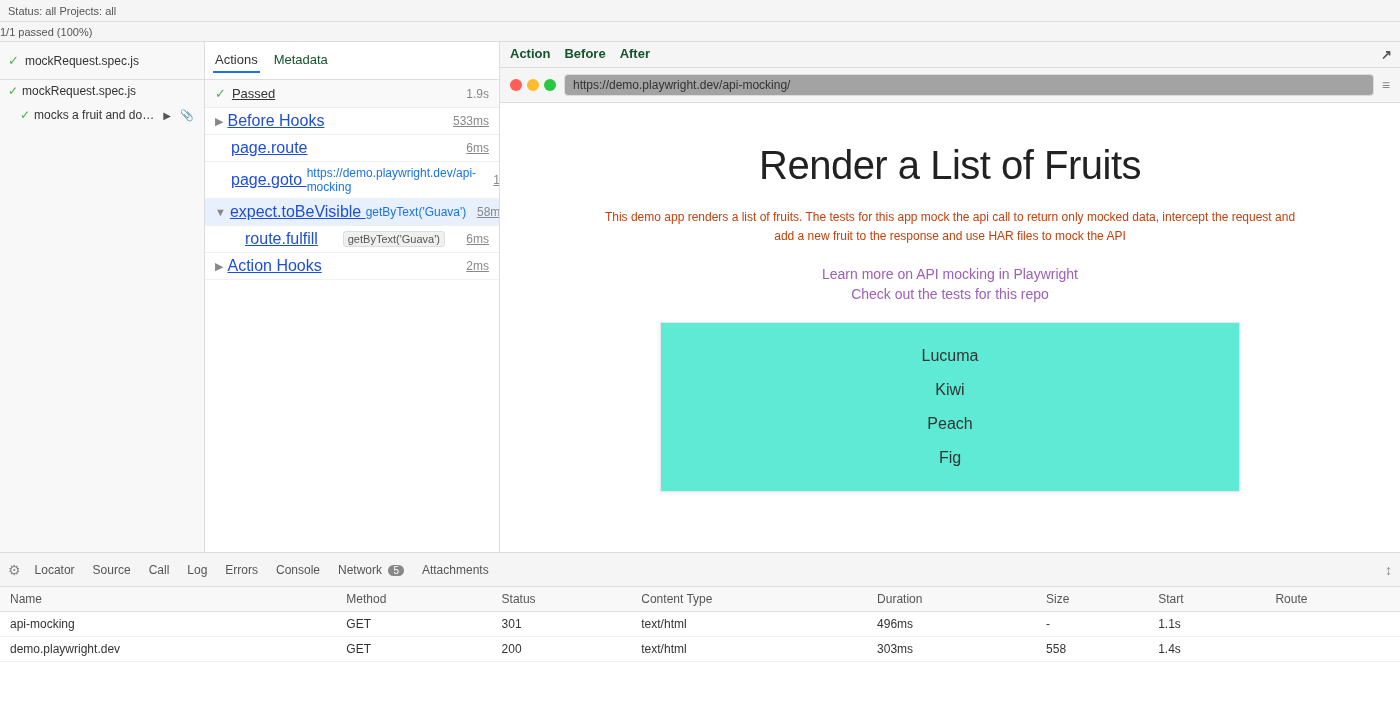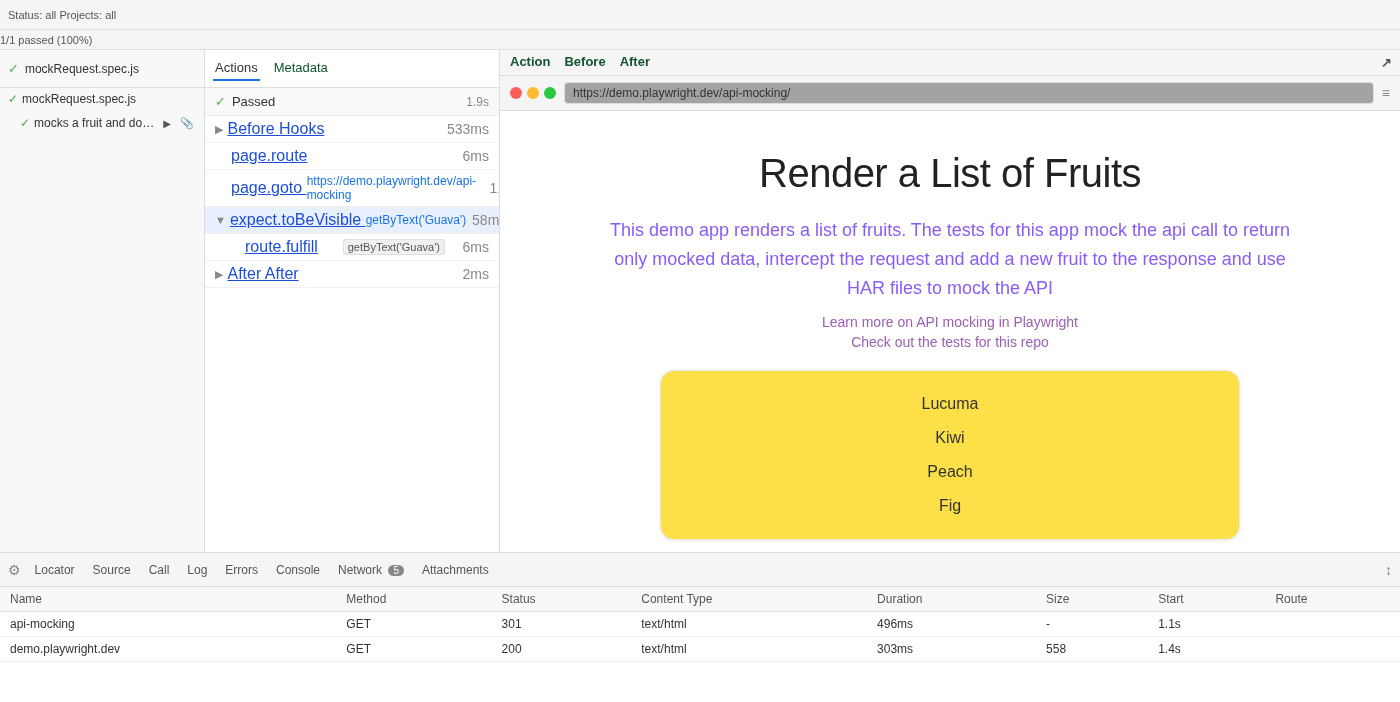--- a/index.html
+++ b/index.html
@@ -1,19 +1,19 @@
 <!DOCTYPE html>
 <html><head>
   <meta charset="utf-8">
   <style>
     * { box-sizing: border-box; margin: 0; padding: 0; }
     body { font-family: -apple-system, BlinkMacSystemFont, 'Segoe UI', sans-serif; font-size: 13px; background: #f0f0f0; display: flex; flex-direction: column; height: 702px; overflow: hidden; }
 
     
-    .top-bar { display: flex; align-items: center; background: #f5f5f5; border-bottom: 1px solid #ddd; padding: 0 8px; height: 30px; font-size: 11px; color: #555; }
+    .top-bar { display: flex; align-items: center; background: #f5f5f5; border-bottom: 1px solid #ddd; padding: 0 8px; height: 22px; font-size: 11px; color: #555; }
 
     
     .main-area { display: flex; flex: 1; overflow: hidden; }
 
     
     .left-panel { width: 205px; background: #f8f8f8; border-right: 1px solid #ddd; display: flex; flex-direction: column; overflow: hidden; }
 
     .left-header { display: flex; align-items: center; height: 38px; border-bottom: 1px solid #ddd; padding: 0 8px; gap: 6px; }
     .icon-btn { width: 18px; height: 18px; display: flex; align-items: center; justify-content: center; cursor: pointer; color: #555; font-size: 12px; border-radius: 3px; }
 
@@ -27,29 +27,29 @@
 
     
     .middle-panel { width: 295px; background: #fff; border-right: 1px solid #ddd; display: flex; flex-direction: column; overflow: hidden; }
 
     .middle-header { display: flex; align-items: center; height: 38px; border-bottom: 1px solid #ddd; padding: 0 8px; gap: 12px; }
     .tab-btn { font-size: 13px; color: #14532d; padding: 4px 2px; border-bottom: 2px solid transparent; cursor: pointer; }
     .tab-btn.active { color: #333; border-bottom-color: #1a73e8; font-weight: 500; }
 
     .passed-row { display: flex; align-items: center; padding: 6px 10px; background: #f9f9f9; border-bottom: 1px solid #eee; }
     .passed-check { color: #4caf50; margin-right: 6px; font-size: 13px; }
-    .passed-label { font-size: 13px; color: #333; flex: 1; }
+    .passed-label { font-size: 13px; color: #333; flex: 1; text-decoration: underline; }
     .passed-time { font-size: 12px; color: #888; }
 
     .action-row { display: flex; align-items: center; padding: 4px 10px; border-bottom: 1px solid #f0f0f0; cursor: pointer; }
     .action-arrow { color: #888; margin-right: 4px; font-size: 11px; }
     .action-label { font-size: 16px; color: #1d4ed8; flex: 1; text-decoration: underline; }
     .action-link { color: #1a73e8; text-decoration: none; font-size: 12px; }
     .action-badge { background: #f0f0f0; border: 1px solid #ddd; border-radius: 3px; padding: 1px 4px; font-size: 11px; color: #555; margin-right: 4px; }
-    .action-time { font-size: 14px; color: #888; min-width: 40px; text-align: right; }
+    .action-time { font-size: 12px; color: #888; min-width: 40px; text-align: right; text-decoration: underline; }
     .sub-row { padding-left: 26px; }
     .sub-sub-row { padding-left: 40px; }
 
     
     .right-panel { flex: 1; background: #f0f0f0; display: flex; flex-direction: column; overflow: hidden; position: relative; }
 
     .right-header { display: flex; align-items: center; height: 38px; border-bottom: 1px solid #ddd; background: #f5f5f5; padding: 0 8px; gap: 10px; font-weight: bold; }
     .right-expand { margin-left: auto; font-size: 13px; color: #555; cursor: pointer; }
 
     .browser-chrome { background: #fff; margin: 0; flex: 1; display: flex; flex-direction: column; }
@@ -58,23 +58,23 @@
     .traffic-light { width: 12px; height: 12px; border-radius: 50%; }
     .traffic-red { background: #ff5f57; }
     .traffic-yellow { background: #febc2e; }
     .traffic-green { background: #28c840; }
     .url-bar { flex: 1; background: #a3a3a3; border: 1px solid #ddd; border-radius: 4px; padding: 3px 8px; font-size: 12px; color: #333; }
     .browser-menu { color: #888; font-size: 14px; }
 
     .browser-content { flex: 1; background: #fff; display: flex; align-items: flex-start; justify-content: center; padding: 40px 20px; overflow-y: auto; }
     .page-center { text-align: center; max-width: 700px; width: 100%; }
     .page-title { font-size: 40px; font-weight: 300; color: #222; margin-bottom: 20px; letter-spacing: -0.5px; }
-    .page-desc { font-size: 18px; color: #8b5cf6; line-height: 1.6; margin-bottom: 12px; }
+    .page-desc { font-size: 12px; color: #c2410c; line-height: 1.6; margin-bottom: 20px; }
     .page-link { color: #9c5fb5; text-decoration: none; display: block; font-size: 14px; margin-bottom: 4px; }
-    .fruits-card { background: #fde047; border: 1px solid #e8e8e8; border-radius: 14px; margin: 20px auto; max-width: 580px; padding: 16px 15px; box-shadow: 0 1px 4px rgba(0,0,0,0.08); }
+    .fruits-card { background: #5eead4; border: 1px solid #e8e8e8; border-radius: 0; margin: 20px auto; max-width: 580px; padding: 16px 15px; box-shadow: 0 1px 4px rgba(0,0,0,0.08); }
     .fruit-item { padding: 8px 20px; font-size: 16px; color: #333; text-align: center; }
     .fruit-item.selected { background: #7eb2d4; color: #222; }
 
     
     .bottom-panel { height: 150px; background: #fff; border-top: 1px solid #ddd; display: flex; flex-direction: column; }
     .bottom-tabs { display: flex; align-items: center; height: 34px; border-bottom: 1px solid #ddd; padding: 0 8px; gap: 2px; background: #f5f5f5; }
     .bottom-tab { font-size: 12px; color: #555; padding: 4px 8px; cursor: pointer; border-radius: 4px; }
     .bottom-tab .badge { display: inline-block; background: #888; color: #fff; border-radius: 8px; font-size: 10px; padding: 0 5px; margin-left: 3px; }
     .bottom-expand { margin-left: auto; color: #888; font-size: 14px; cursor: pointer; }
     .bottom-settings { color: #888; font-size: 14px; cursor: pointer; margin-right: 4px; }
@@ -155,21 +155,21 @@
     </div>
 
     <div class="action-row sub-sub-row">
       <span class="action-label">route.fulfill</span>
       <span class="action-badge">getByText('Guava')</span>
       <span class="action-time">6ms</span>
     </div>
 
     <div class="action-row">
       <span class="action-arrow">▶</span>
-      <span class="action-label">After After</span>
+      <span class="action-label">Action Hooks</span>
       <span class="action-time">2ms</span>
     </div>
   </div>
 
   <div class="right-panel">
     <div class="right-header">
       <span class="tab-btn">Action</span>
       <span class="tab-btn">Before</span>
       <span class="tab-btn">After</span>
       <span class="right-expand">↗</span>

